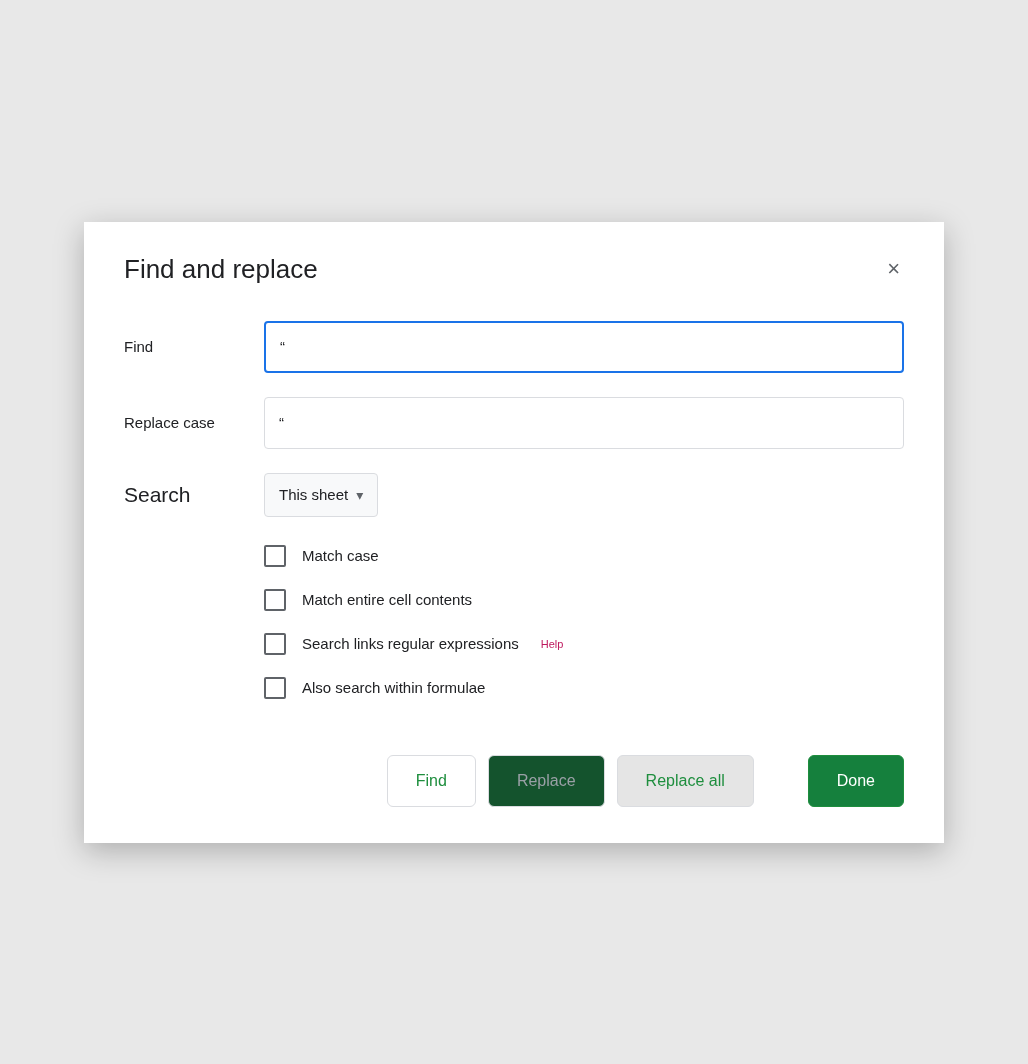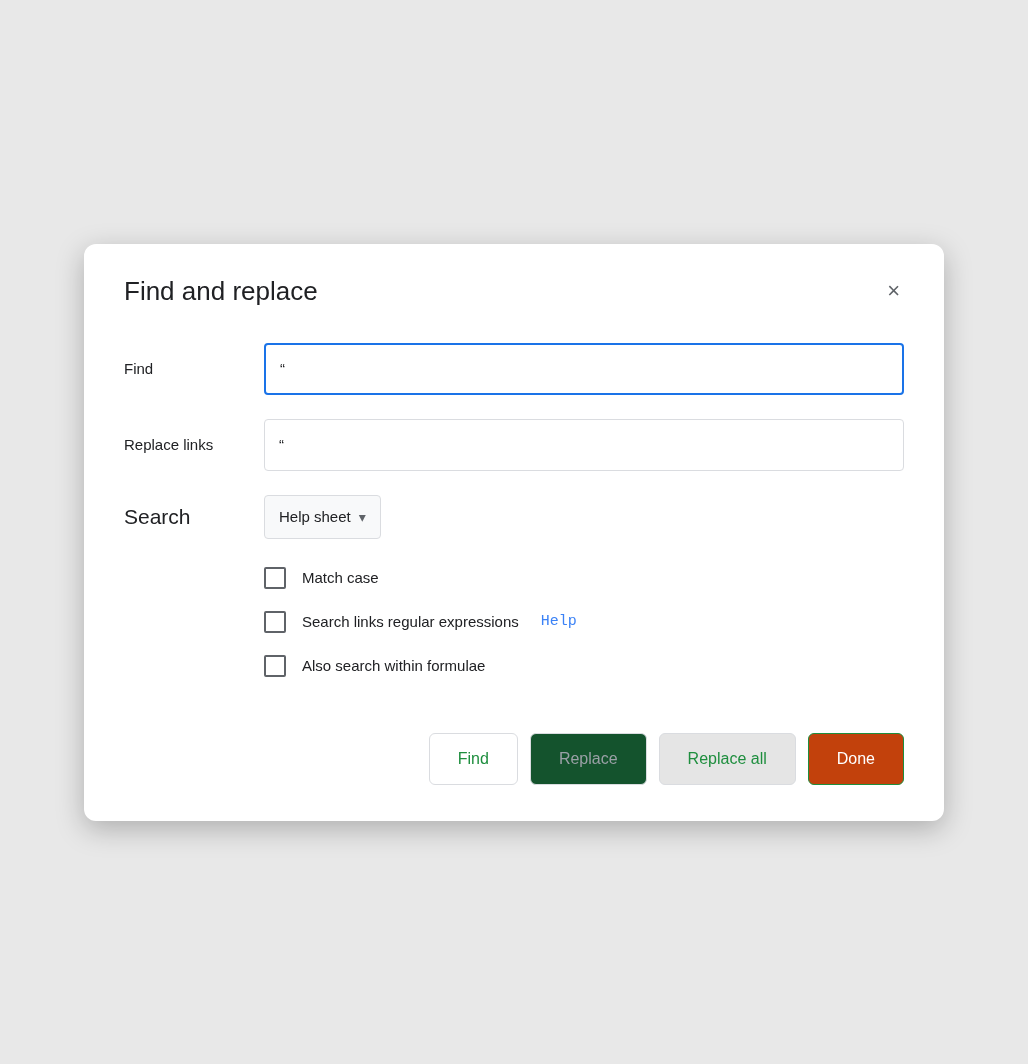--- a/index.html
+++ b/index.html
@@ -14,21 +14,21 @@
       display: flex;
       justify-content: center;
       align-items: center;
       min-height: 100vh;
       width: 1028px;
       min-height: 1064px;
     }
 
     .dialog {
       background: #ffffff;
-      border-radius: 12px;
+      border-radius: 0;
       box-shadow: 0 8px 28px rgba(0,0,0,0.25);
       width: 860px;
       padding: 32px 40px 36px 40px;
       position: relative;
     }
 
     .dialog-header {
       display: flex;
       justify-content: space-between;
       align-items: flex-start;
@@ -142,25 +142,24 @@
       background: #ffffff;
       cursor: pointer;
     }
 
     .checkbox-label {
       font-size: 15px;
       color: #202124;
     }
 
     .help-link {
-      color: #3b82f6;
+      color: #be185d;
       text-decoration: none;
-      font-size: 15px;
+      font-size: 11px;
       margin-left: 6px;
-      font-family: Liberation Mono, monospace;
     }
 
     .dialog-footer {
       display: flex;
       justify-content: flex-end;
       align-items: center;
       gap: 12px;
       border-top: none;
       padding-top: 8px;
     }
@@ -188,62 +187,67 @@
       cursor: default;
     }
 
     .btn-replace-all {
       background: #e5e5e5;
       border-color: #dadce0;
       color: #1e8e3e;
     }
 
     .btn-done {
-      background: #c2410c;
+      background: #15803d;
       border-color: #1e8e3e;
       color: #ffffff;
+      margin-left: 42px;
     }
   </style>
 </head>
 <body>
 
 <div class="dialog">
 
   <div class="dialog-header">
     <h2 class="dialog-title">Find and replace</h2>
     <button class="close-btn">
       <span>×</span>
     </button>
   </div>
 
   <div class="form-row">
     <label class="form-label">Find</label>
     <input class="form-input focused" type="text" value="“" style="">
   </div>
 
   <div class="form-row">
-    <label class="form-label">Replace links</label>
+    <label class="form-label">Replace case</label>
     <input class="form-input normal" type="text" value="“" style="">
   </div>
 
   <div class="search-row">
     <label class="search-label">Search</label>
     <div class="search-dropdown">
-      <span>Help sheet</span>
+      <span>This sheet</span>
       <span class="search-dropdown-arrow">▾</span>
     </div>
   </div>
 
   <div class="checkboxes-section">
 
     <div class="checkbox-row">
       <div class="checkbox-box"></div>
       <span class="checkbox-label">Match case</span>
     </div>
 
+    <div class="checkbox-row">
+      <div class="checkbox-box"></div>
+      <span class="checkbox-label">Match entire cell contents</span>
+    </div>
 
     <div class="checkbox-row">
       <div class="checkbox-box"></div>
       <span class="checkbox-label">Search links regular expressions</span>
       <a class="help-link" href="#">Help</a>
     </div>
 
     <div class="checkbox-row">
       <div class="checkbox-box"></div>
       <span class="checkbox-label">Also search within formulae</span>

